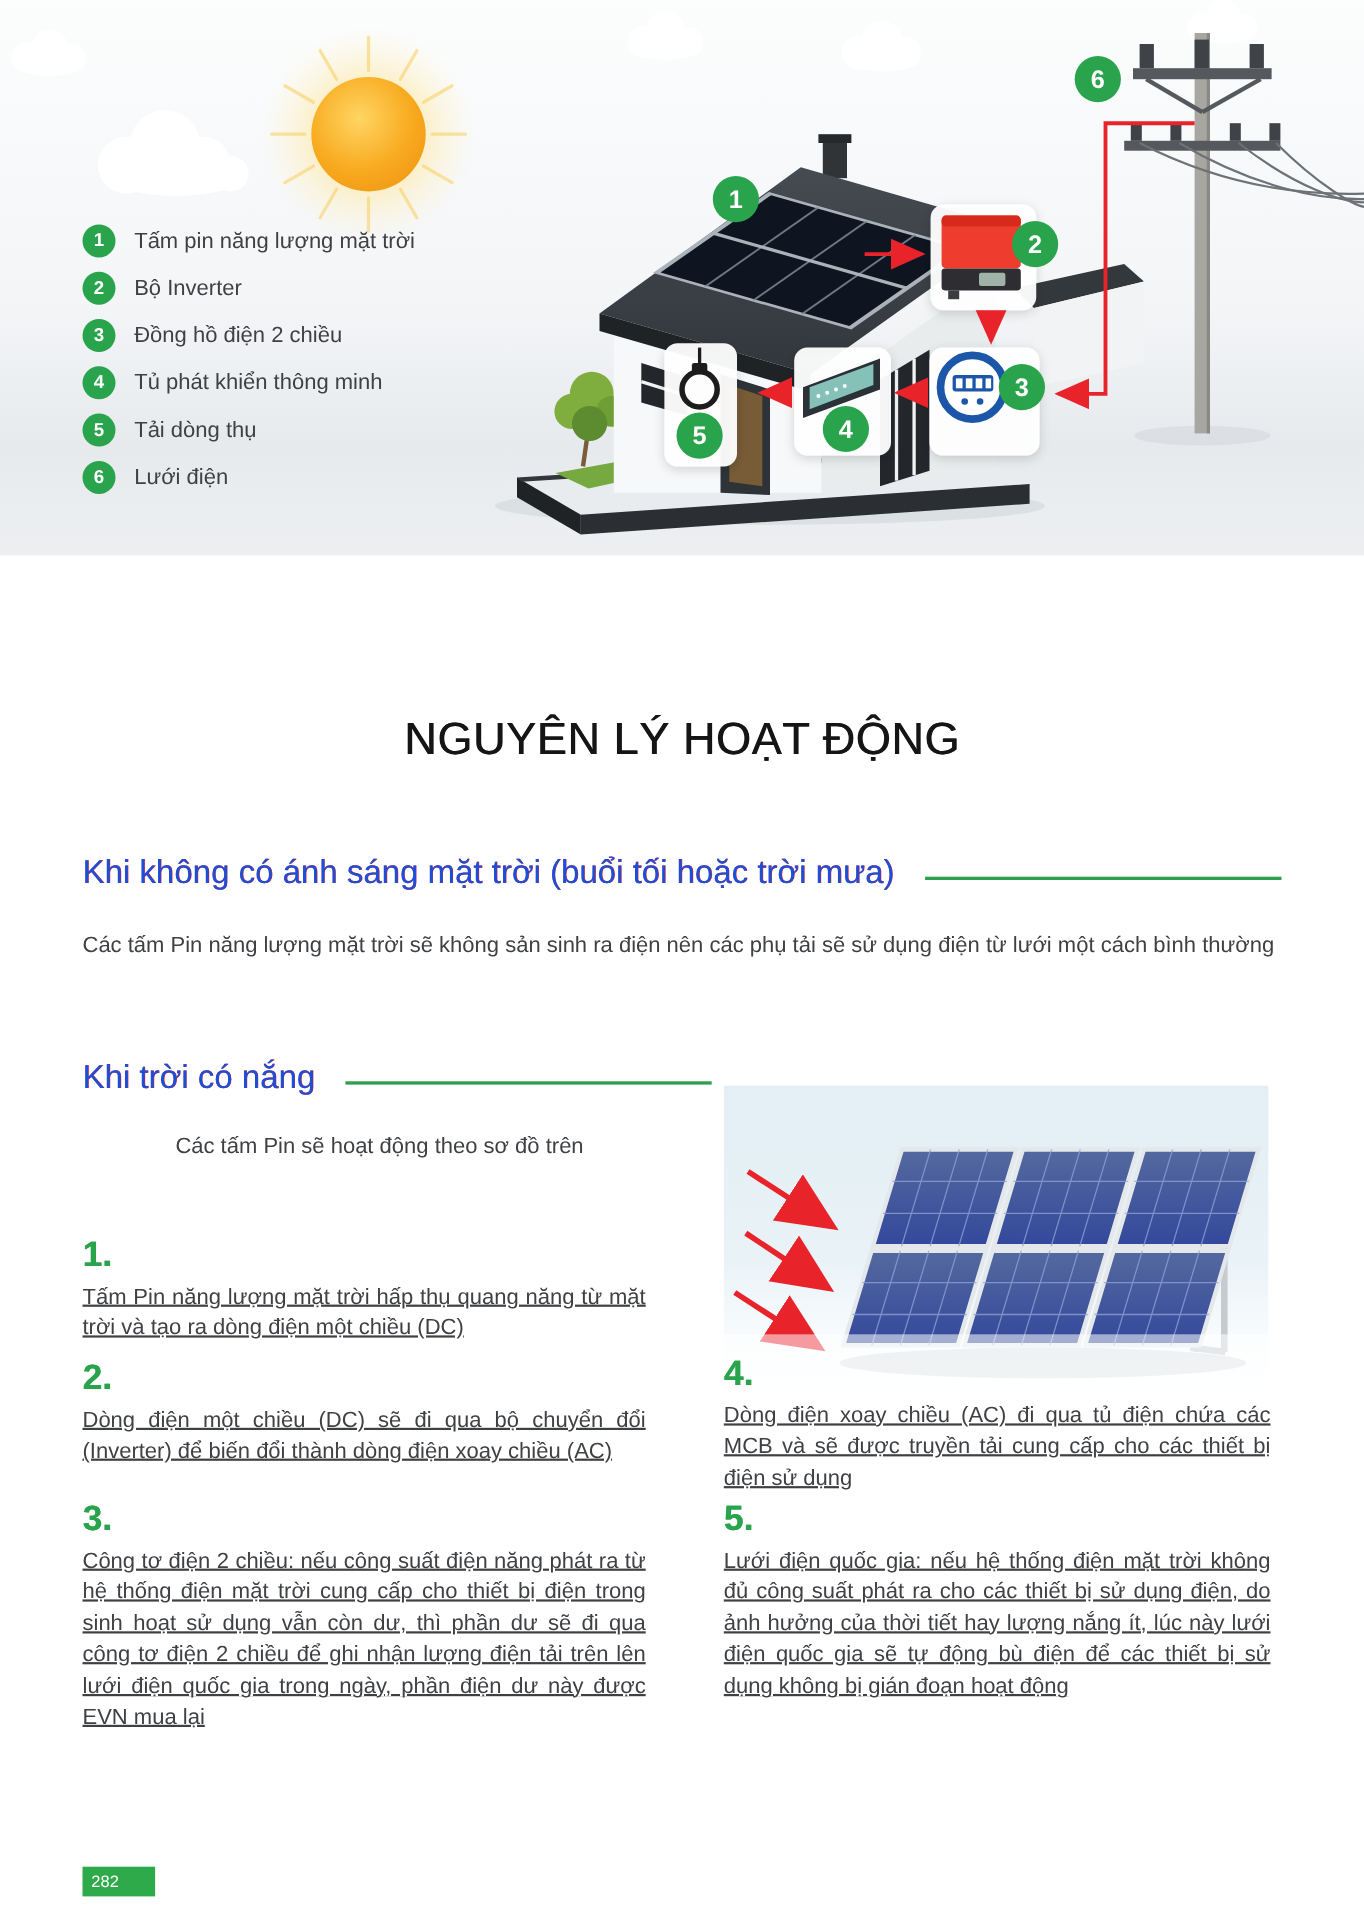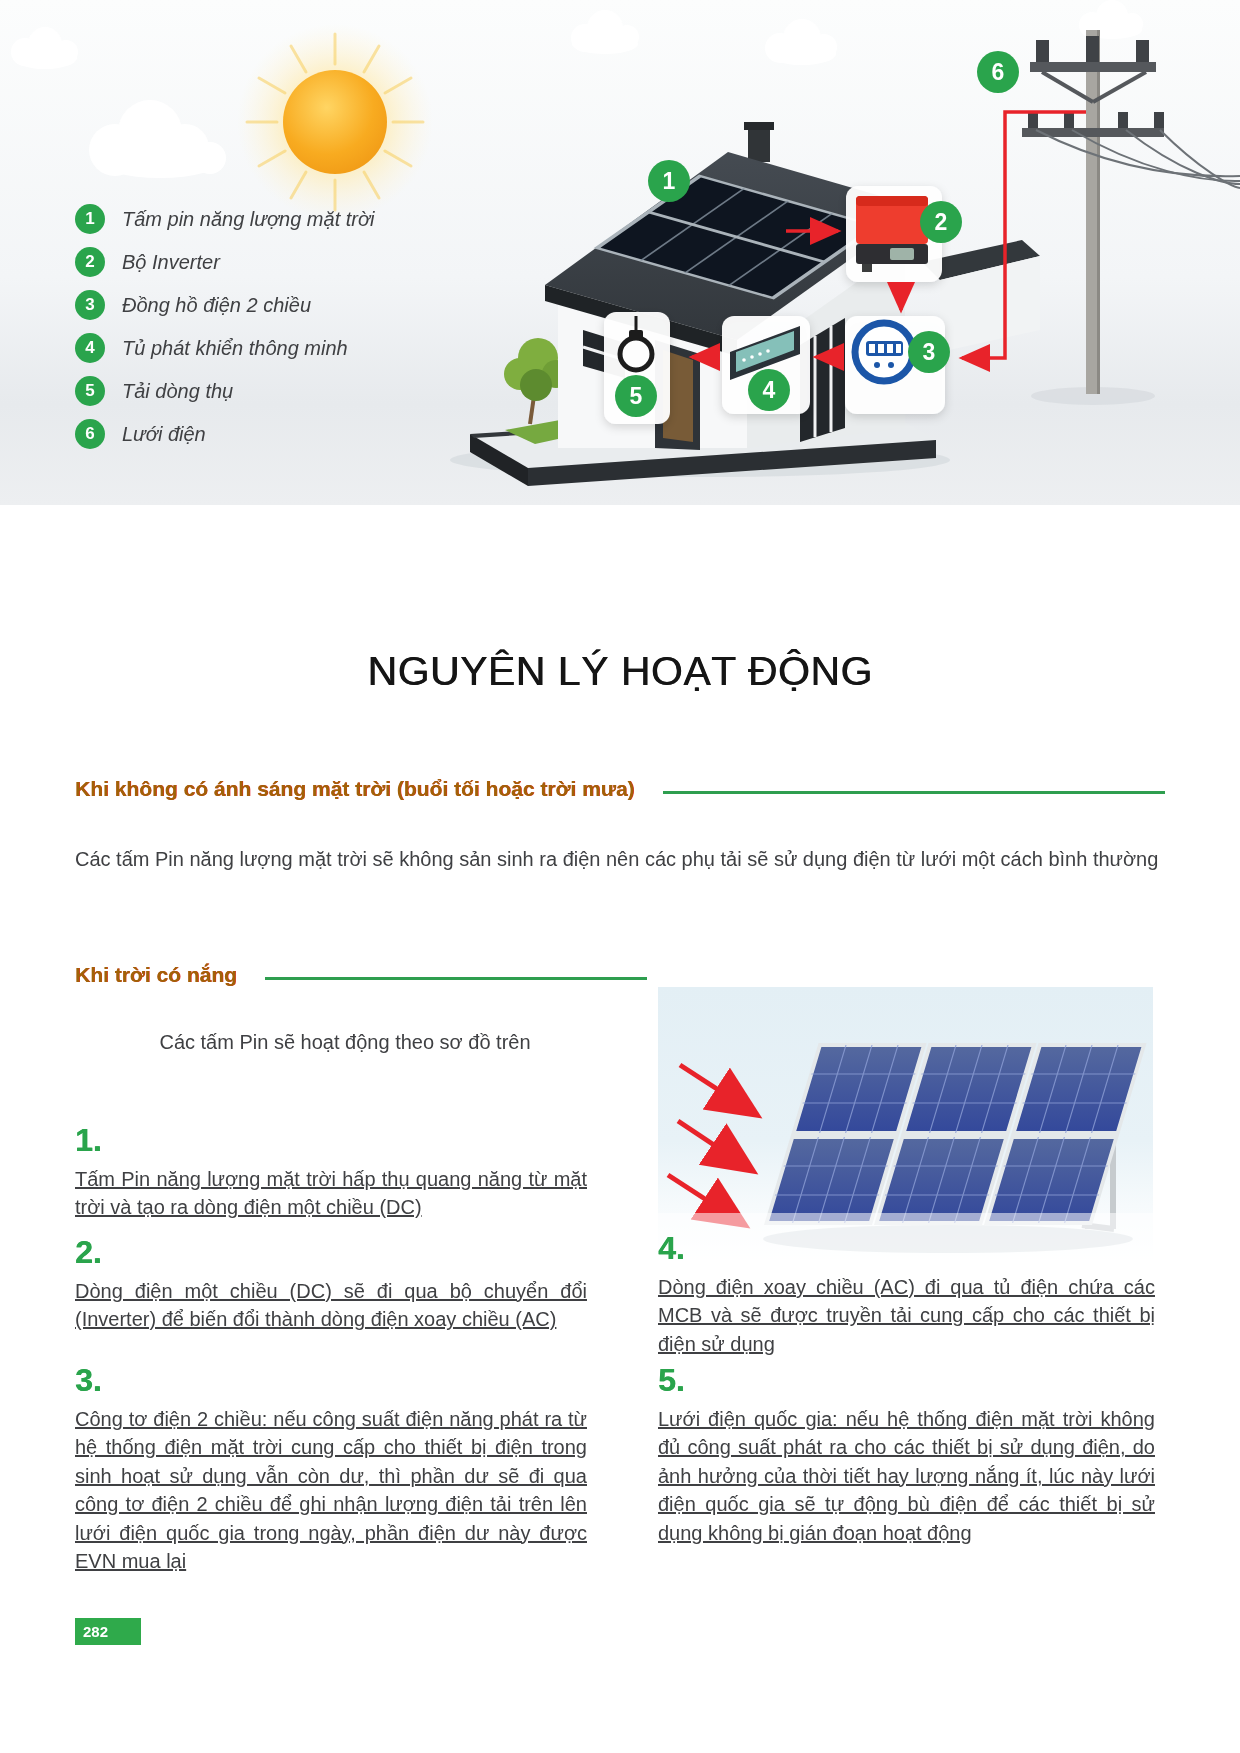--- a/index.html
+++ b/index.html
@@ -15,33 +15,33 @@
   .banner svg{position:absolute;left:0;top:0;}
   .banner svg text{font-family:"Liberation Sans",sans-serif;}
   
   .legend{position:absolute;left:75px;top:204px;}
   .legend-row{display:flex;align-items:center;gap:17px;height:30px;margin-bottom:13px;}
   .legend-badge{
     width:30px;height:30px;border-radius:50%;background:#2AA44C;color:#fff;
     display:flex;align-items:center;justify-content:center;
     font-size:17px;font-weight:700;flex:0 0 30px;
   }
-  .legend-label{font-size:20px;color:#3f4043;font-style:italic;}
+  .legend-label{font-size:20px;color:#3f4043;}
   
   .title{
     position:absolute;left:0;top:648px;width:1240px;margin:0;text-align:center;
     font-size:41px;font-weight:400;color:#151515;letter-spacing:.5px;
     text-shadow:.6px 0 0 #151515;
   }
   
   .h-row{position:absolute;display:flex;align-items:center;}
   .h-row1{left:75px;top:776px;width:1090px;}
   .h-row2{left:75px;top:962px;width:572px;text-align:right;}
   .h-row h2{
-    margin:0;font-size:21px;font-weight:700;color:#a16207;line-height:1.2;
+    margin:0;font-size:30px;font-weight:400;color:#1d4ed8;line-height:1.2;
     text-shadow:.4px 0 0 #E62329;
   }
   .h-rule{flex:1;height:3px;background:#2E9E4F;margin-left:28px;margin-top:8px;}
   .body-text{font-size:20px;line-height:1.42;margin:0;text-align:justify;}
   .para1{position:absolute;left:75px;top:845px;width:1090px;}
   .intro2{position:absolute;left:75px;top:1028px;width:540px;text-align:center;}
   
   .figure{
     position:absolute;left:658px;top:987px;width:495px;height:280px;
     background:linear-gradient(180deg,#e3eff5 0%,#e8f2f7 55%,#f6fafc 78%,#ffffff 100%);
@@ -50,22 +50,22 @@
   .step{position:absolute;}
   .step-num{font-size:32px;font-weight:800;color:#2AA44C;line-height:1;margin-bottom:9px;text-shadow:.5px 0 0 #2AA44C;}
   .step .body-text{position:static;text-decoration:underline;}
   .step1{left:75px;top:1124px;width:512px;}
   .step2{left:75px;top:1236px;width:512px;}
   .step3{left:75px;top:1364px;width:512px;}
   .step4{left:658px;top:1232px;width:497px;}
   .step5{left:658px;top:1364px;width:497px;}
   
   .page-num{
-    position:absolute;left:75px;top:1618px;width:66px;height:27px;background:#2FAA4B;
-    color:#fff;font-size:15px;font-weight:700;display:flex;align-items:center;
+    position:absolute;left:75px;top:1697px;width:66px;height:27px;background:#2FAA4B;
+    color:#fff;font-size:15px;font-weight:400;display:flex;align-items:center;
     padding-left:8px;box-sizing:border-box;
   }
 </style>
 </head>
 <body>
 
 <div class="page">
 
   <div class="banner">
     <svg width="1240" height="505" viewBox="0 0 1240 505">

